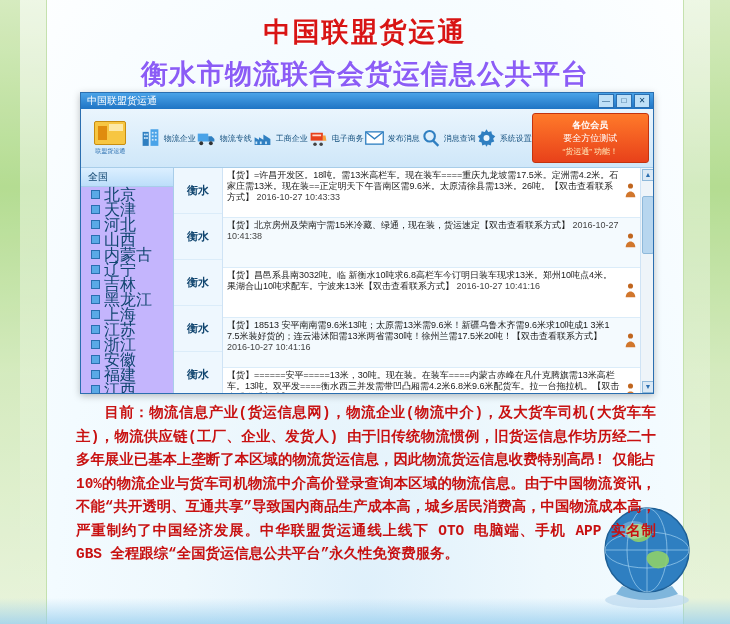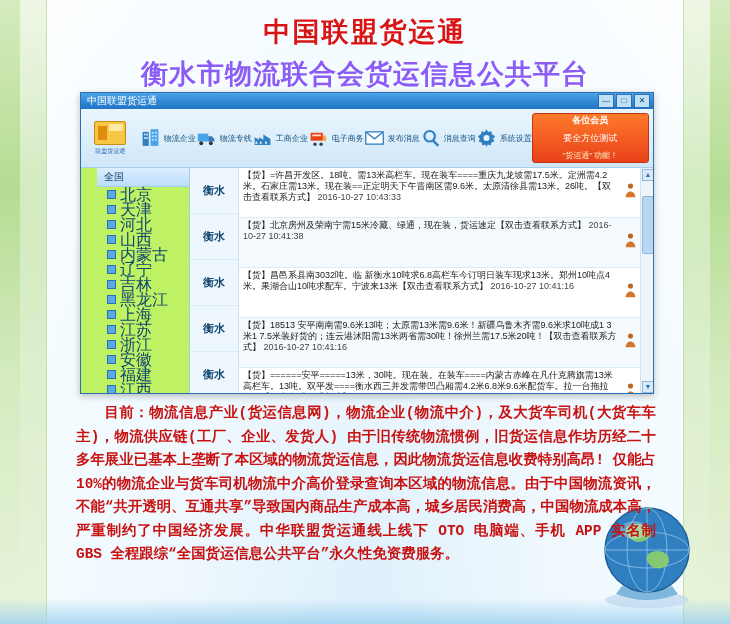--- a/index.html
+++ b/index.html
@@ -77,29 +77,29 @@
   .tb-items{display:flex;flex:1;align-items:center;}
   .tb-item{
     width:56px;display:flex;flex-direction:row;align-items:center;justify-content:center;
     gap:3px;cursor:default;
   }
   .tb-item .ic{width:22px;height:22px;display:block;}
   .tb-item .lb{font-size:8px;color:#15517f;white-space:nowrap;}
   .vip{
     width:118px;margin:4px 4px 4px 0;border-radius:3px;
     background:linear-gradient(180deg,#ff7a2a,#e8411a);
-    color:#fff;display:flex;flex-direction:column;align-items:center;justify-content:space-between;
+    color:#fff;display:flex;flex-direction:column;align-items:center;justify-content:center;
     font-size:9px;line-height:13px;border:1px solid #c3330f;
   }
   .vip .v1{font-weight:bold;}
   .vip .v3{font-size:8px;color:#fff3c4;}
 
   .body{display:flex;height:226px;}
   .sidebar{
-    width:92px;background:#bef264;border-right:1px solid #a8cde9;overflow:hidden;padding-left:16px;
+    width:92px;background:#c4b5fd;border-right:1px solid #a8cde9;overflow:hidden;
   }
   .sb-head{
     background:linear-gradient(180deg,#dcefff,#bcdefa);
     font-size:10px;color:#10456f;padding:2px 4px;border-bottom:1px solid #a8cde9;
     display:flex;align-items:center;gap:3px;
   }
   .sb-list{font-size:16px;color:#10456f;}
   .sb-row{display:flex;align-items:center;gap:4px;padding:1px 4px 1px 10px;line-height:13px;}
   .sb-row .bul{width:7px;height:7px;background:#5aa9e6;border:1px solid #2b6fb0;display:inline-block;}
   .content{flex:1;display:flex;background:#fff;}

